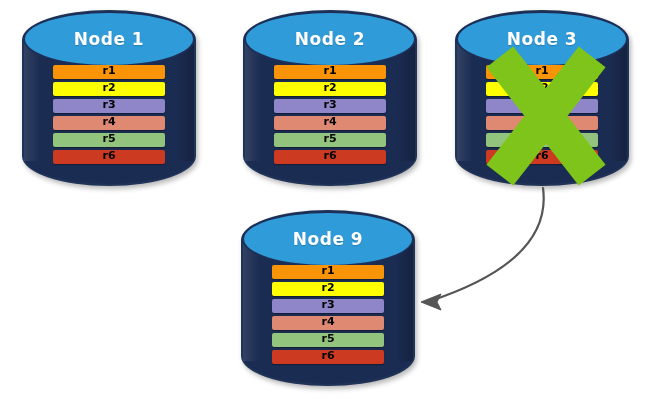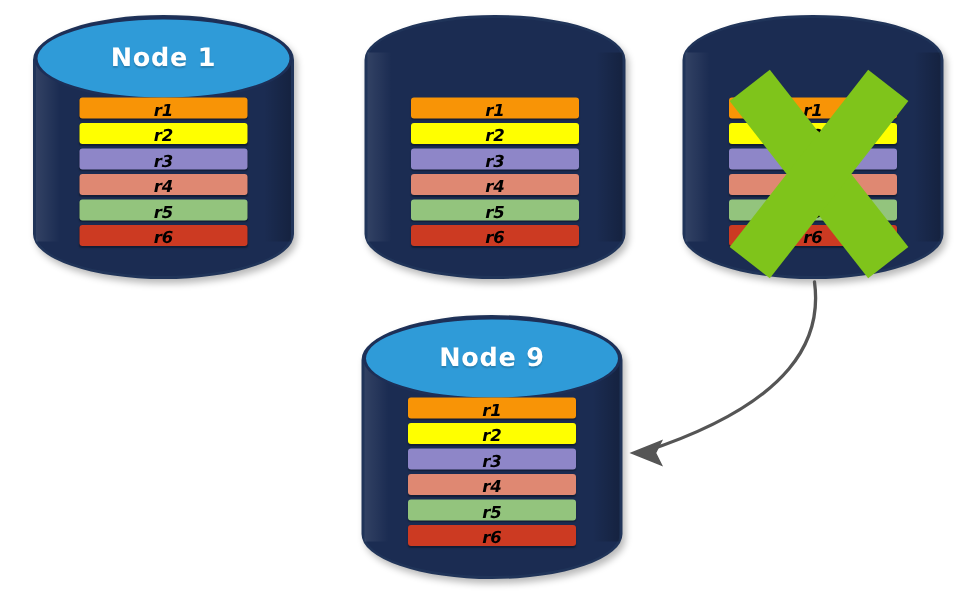--- a/index.html
+++ b/index.html
@@ -80,24 +80,23 @@
     right: 31px;
     top: 55px;
     display: flex;
     flex-direction: column;
     gap: 3px;
   }
   .row-bar {
     height: 14px;
     border-radius: 2px;
     display: flex;
-    align-items: flex-end;
+    align-items: flex-start;
     justify-content: center;
     box-shadow: 0 1px 1px rgba(0,0,0,0.35);
-    font-style: italic;
   }
   .row-label {
     font-size: 11px;
     font-weight: bold;
     color: #000000;
     line-height: 1;
   }
 
   
   .fail-x {
@@ -158,20 +157,23 @@
       <div class="row-bar" style="background:#cc3a22;">
         <span class="row-label">r6</span>
       </div>
     </div>
   </div>
 
   <div class="node" style="left:243px; top:10px; width:174px; height:176px;">
     <div class="node-body"></div>
     <div class="node-shade-left"></div>
     <div class="node-shade-right"></div>
+    <div class="node-top">
+      <span class="node-title">Node  2</span>
+    </div>
     <div class="rows">
       <div class="row-bar" style="background:#f89406;">
         <span class="row-label">r1</span>
       </div>
       <div class="row-bar" style="background:#ffff00;">
         <span class="row-label">r2</span>
       </div>
       <div class="row-bar" style="background:#8e86c8;">
         <span class="row-label">r3</span>
       </div>
@@ -184,20 +186,23 @@
       <div class="row-bar" style="background:#cc3a22;">
         <span class="row-label">r6</span>
       </div>
     </div>
   </div>
 
   <div class="node" style="left:455px; top:10px; width:174px; height:176px;">
     <div class="node-body"></div>
     <div class="node-shade-left"></div>
     <div class="node-shade-right"></div>
+    <div class="node-top">
+      <span class="node-title">Node  3</span>
+    </div>
     <div class="rows">
       <div class="row-bar" style="background:#f89406;">
         <span class="row-label">r1</span>
       </div>
       <div class="row-bar" style="background:#ffff00;">
         <span class="row-label">r2</span>
       </div>
       <div class="row-bar" style="background:#8e86c8;">
         <span class="row-label">r3</span>
       </div>

